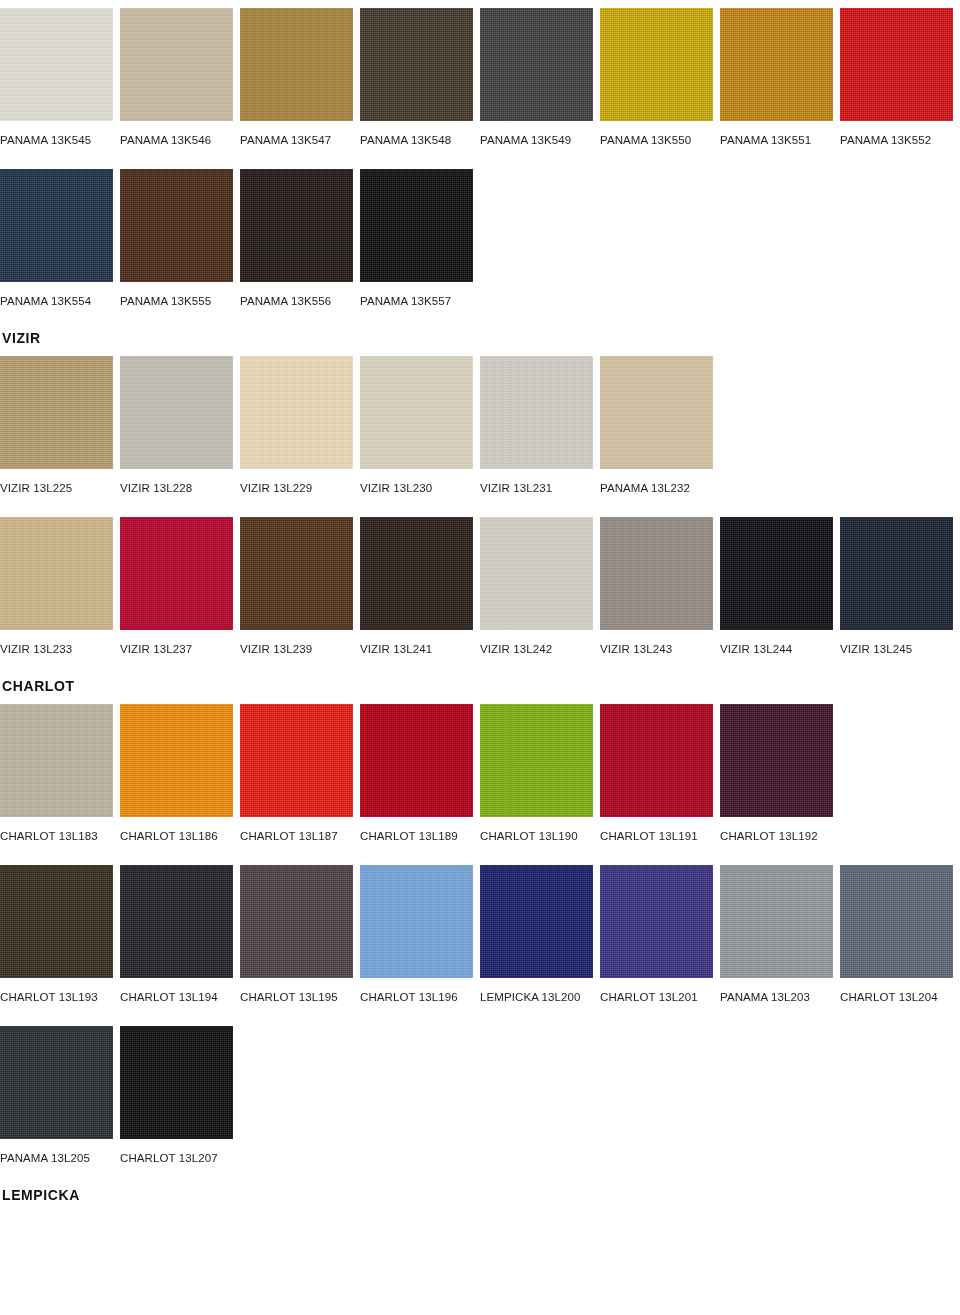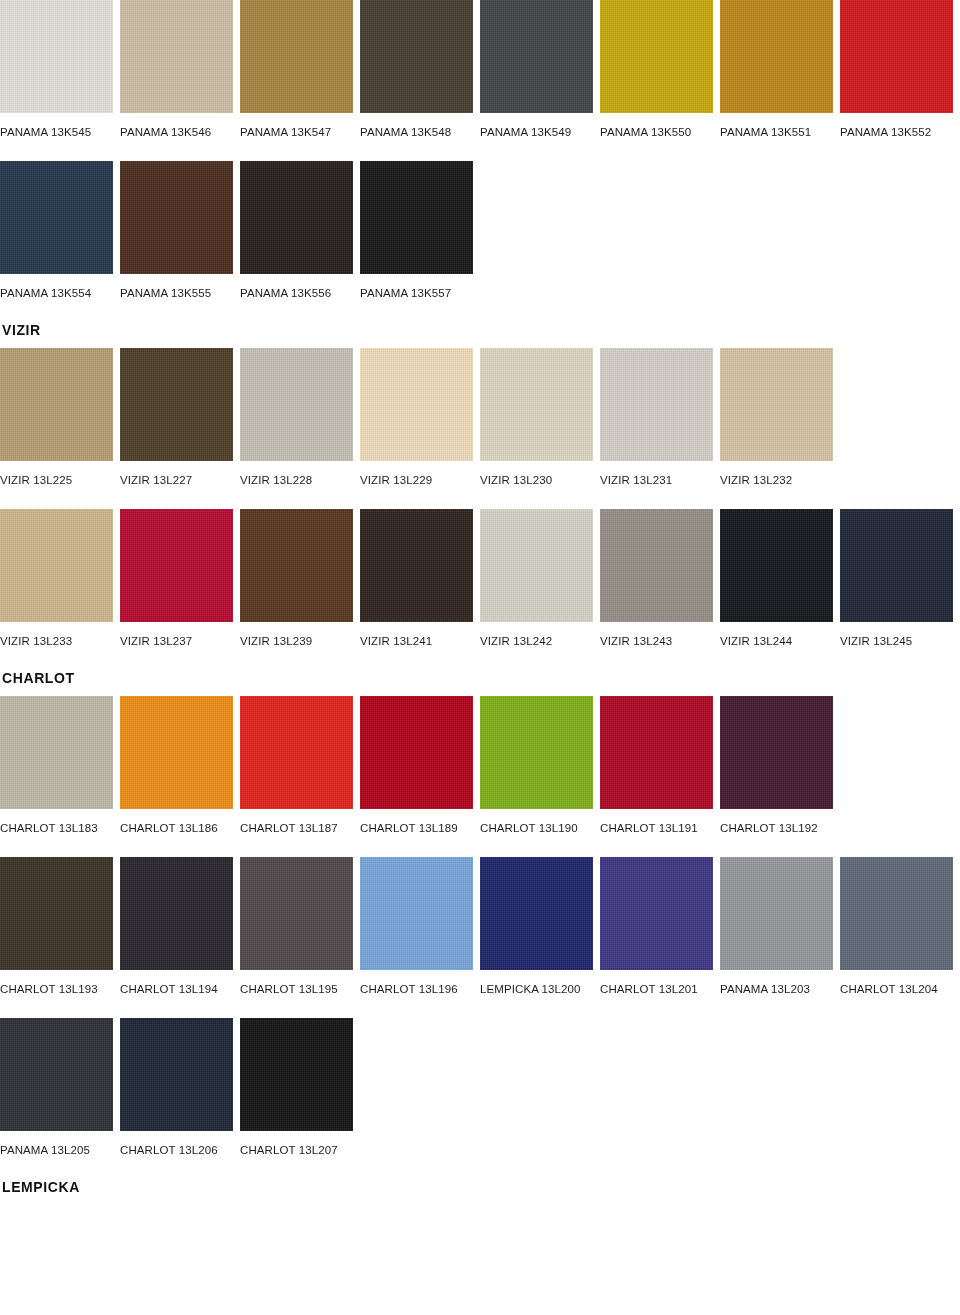--- a/index.html
+++ b/index.html
@@ -62,20 +62,21 @@
   .swatch-label {
     font-size: 11.5px;
     line-height: 14px;
     color: #1d1d1d;
     margin-top: 12px;
     white-space: nowrap;
     letter-spacing: 0.1px;
   }
   .section {
     margin-bottom: 0;
+    margin-top: 8px;
   }
   .section + .section {
     margin-top: 16px;
   }
   .rows-wrap { margin-top: 0; }
 </style>
 </head>
 <body>
 
 <div class="page">
@@ -138,42 +139,38 @@
       </div>
       <div class="section">
         <div class="collection-heading">VIZIR</div>
         <div class="rows-wrap">
           <div class="swatch-row">
             <div class="swatch-cell">
               <div class="swatch-chip" style="background-color: rgb(180, 157, 114);"></div>
               <div class="swatch-label">VIZIR 13L225</div>
             </div>
             <div class="swatch-cell">
-              <div class="swatch-chip" style="background-color: rgb(76, 59, 37);"></div>
-              <div class="swatch-label">VIZIR 13L227</div>
-            </div>
-            <div class="swatch-cell">
               <div class="swatch-chip" style="background-color: rgb(196, 191, 180);"></div>
               <div class="swatch-label">VIZIR 13L228</div>
             </div>
             <div class="swatch-cell">
               <div class="swatch-chip" style="background-color: rgb(236, 220, 185);"></div>
               <div class="swatch-label">VIZIR 13L229</div>
             </div>
             <div class="swatch-cell">
               <div class="swatch-chip" style="background-color: rgb(220, 213, 191);"></div>
               <div class="swatch-label">VIZIR 13L230</div>
             </div>
             <div class="swatch-cell">
               <div class="swatch-chip" style="background-color: rgb(211, 207, 199);"></div>
               <div class="swatch-label">VIZIR 13L231</div>
             </div>
             <div class="swatch-cell">
               <div class="swatch-chip" style="background-color: rgb(212, 195, 164);"></div>
-              <div class="swatch-label">VIZIR 13L232</div>
+              <div class="swatch-label">PANAMA 13L232</div>
             </div>
           </div>
           <div class="swatch-row">
             <div class="swatch-cell">
               <div class="swatch-chip" style="background-color: rgb(206, 182, 140);"></div>
               <div class="swatch-label">VIZIR 13L233</div>
             </div>
             <div class="swatch-cell">
               <div class="swatch-chip" style="background-color: rgb(181, 6, 44);"></div>
               <div class="swatch-label">VIZIR 13L237</div>
@@ -269,24 +266,20 @@
             </div>
             <div class="swatch-cell">
               <div class="swatch-chip" style="background-color: rgb(93, 103, 118);"></div>
               <div class="swatch-label">CHARLOT 13L204</div>
             </div>
           </div>
           <div class="swatch-row">
             <div class="swatch-cell">
               <div class="swatch-chip" style="background-color: rgb(42, 46, 51);"></div>
               <div class="swatch-label">PANAMA 13L205</div>
-            </div>
-            <div class="swatch-cell">
-              <div class="swatch-chip" style="background-color: rgb(27, 35, 51);"></div>
-              <div class="swatch-label">CHARLOT 13L206</div>
             </div>
             <div class="swatch-cell">
               <div class="swatch-chip" style="background-color: rgb(18, 18, 18);"></div>
               <div class="swatch-label">CHARLOT 13L207</div>
             </div>
           </div>
         </div>
       </div>
       <div class="section">
         <div class="collection-heading">LEMPICKA</div>

